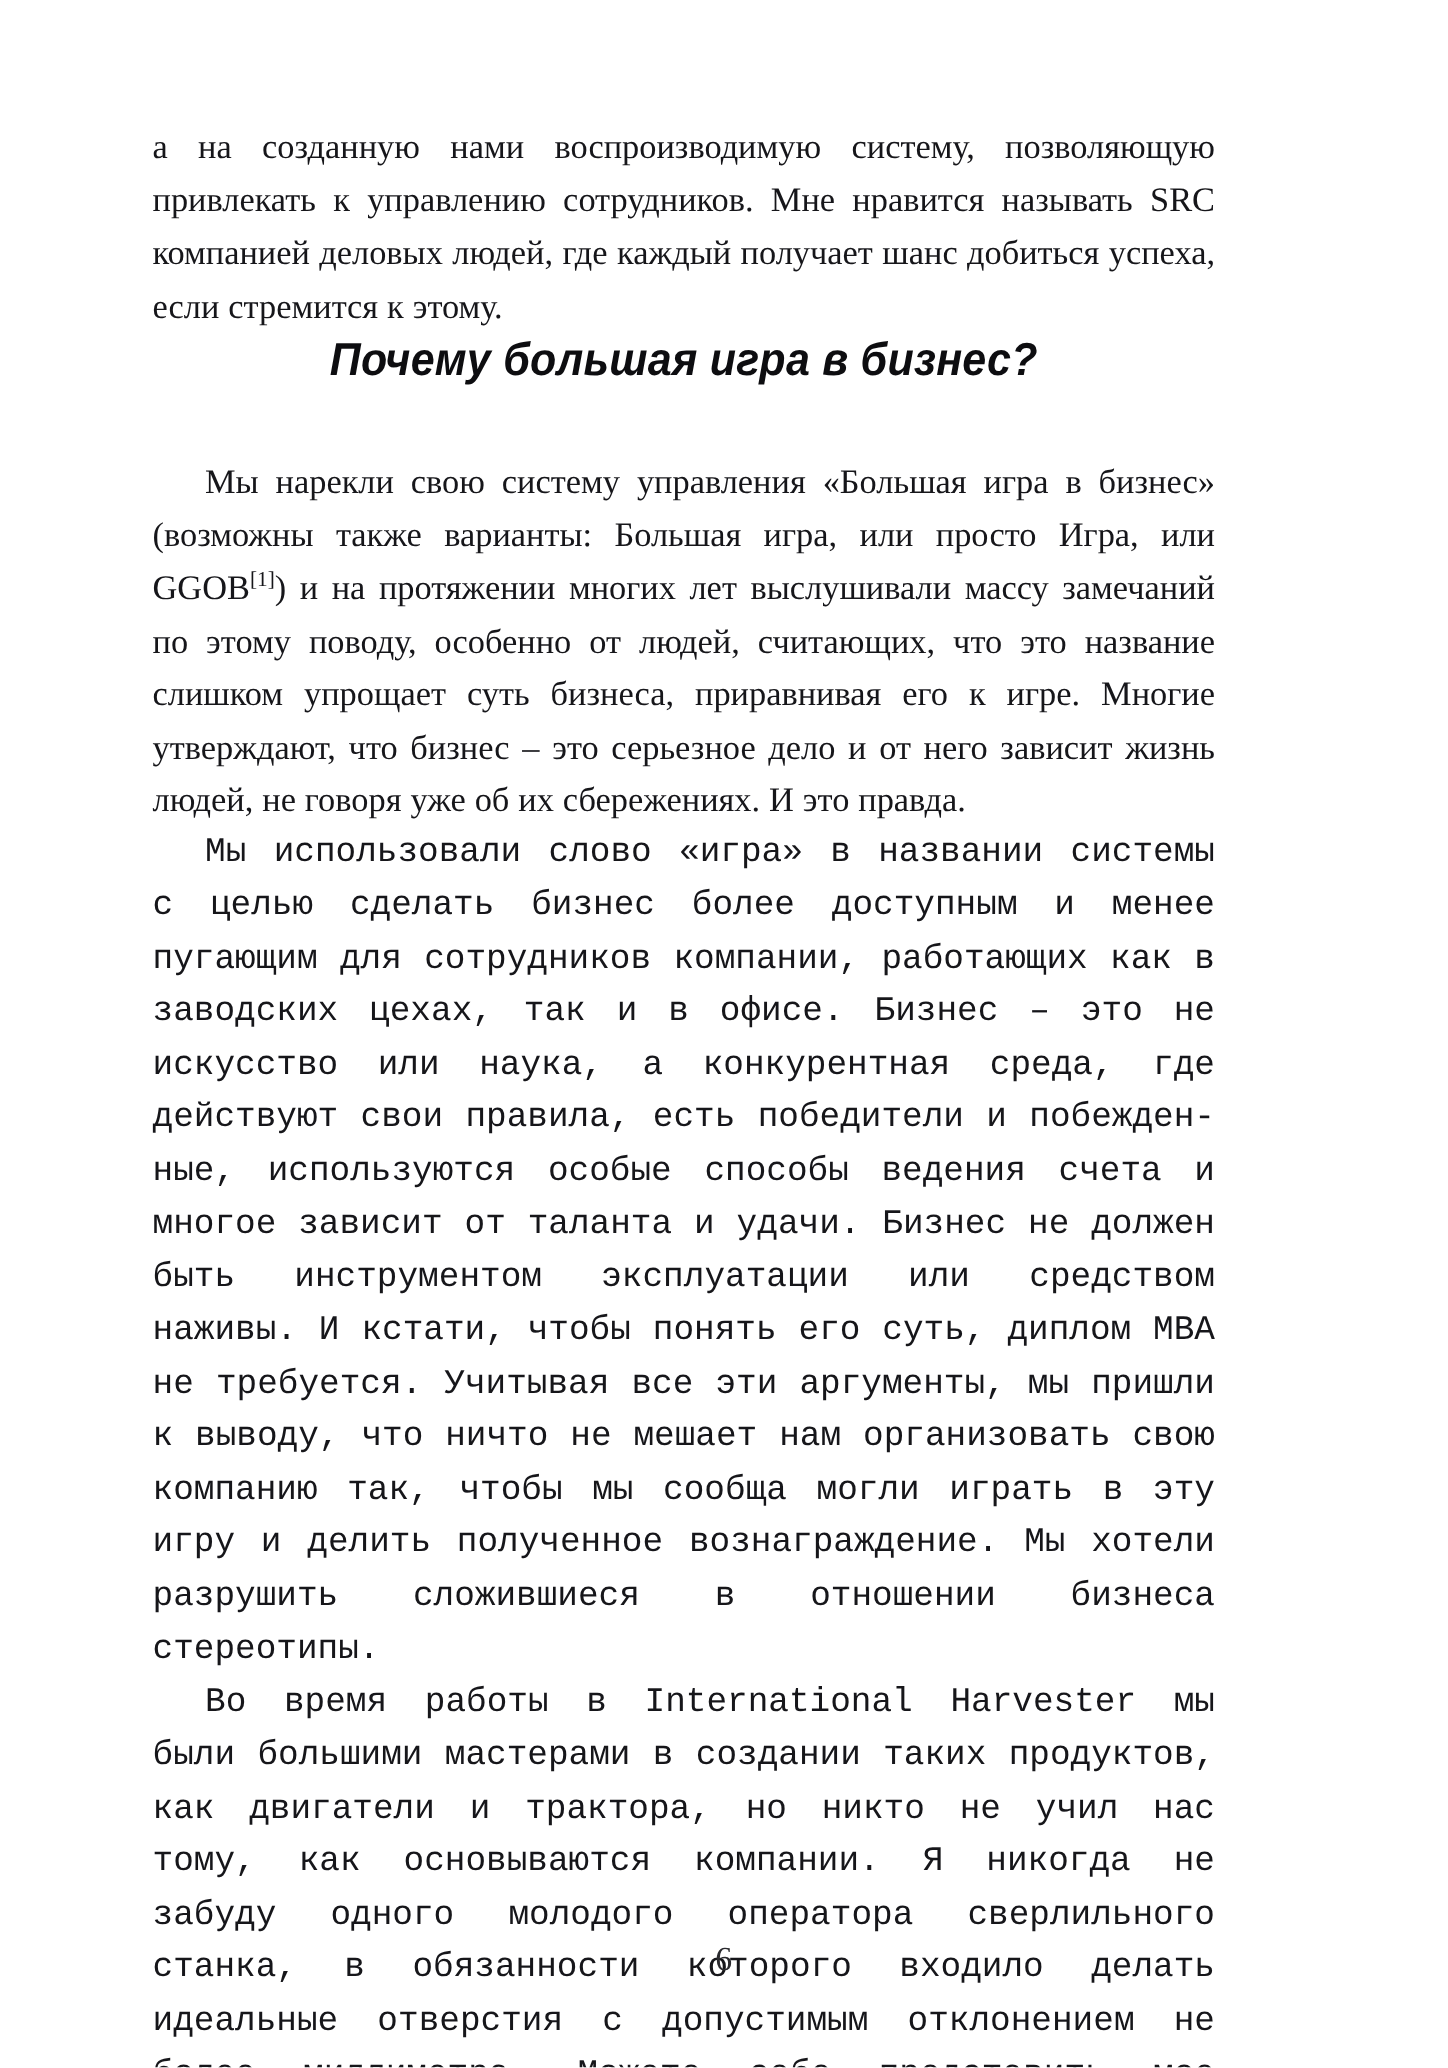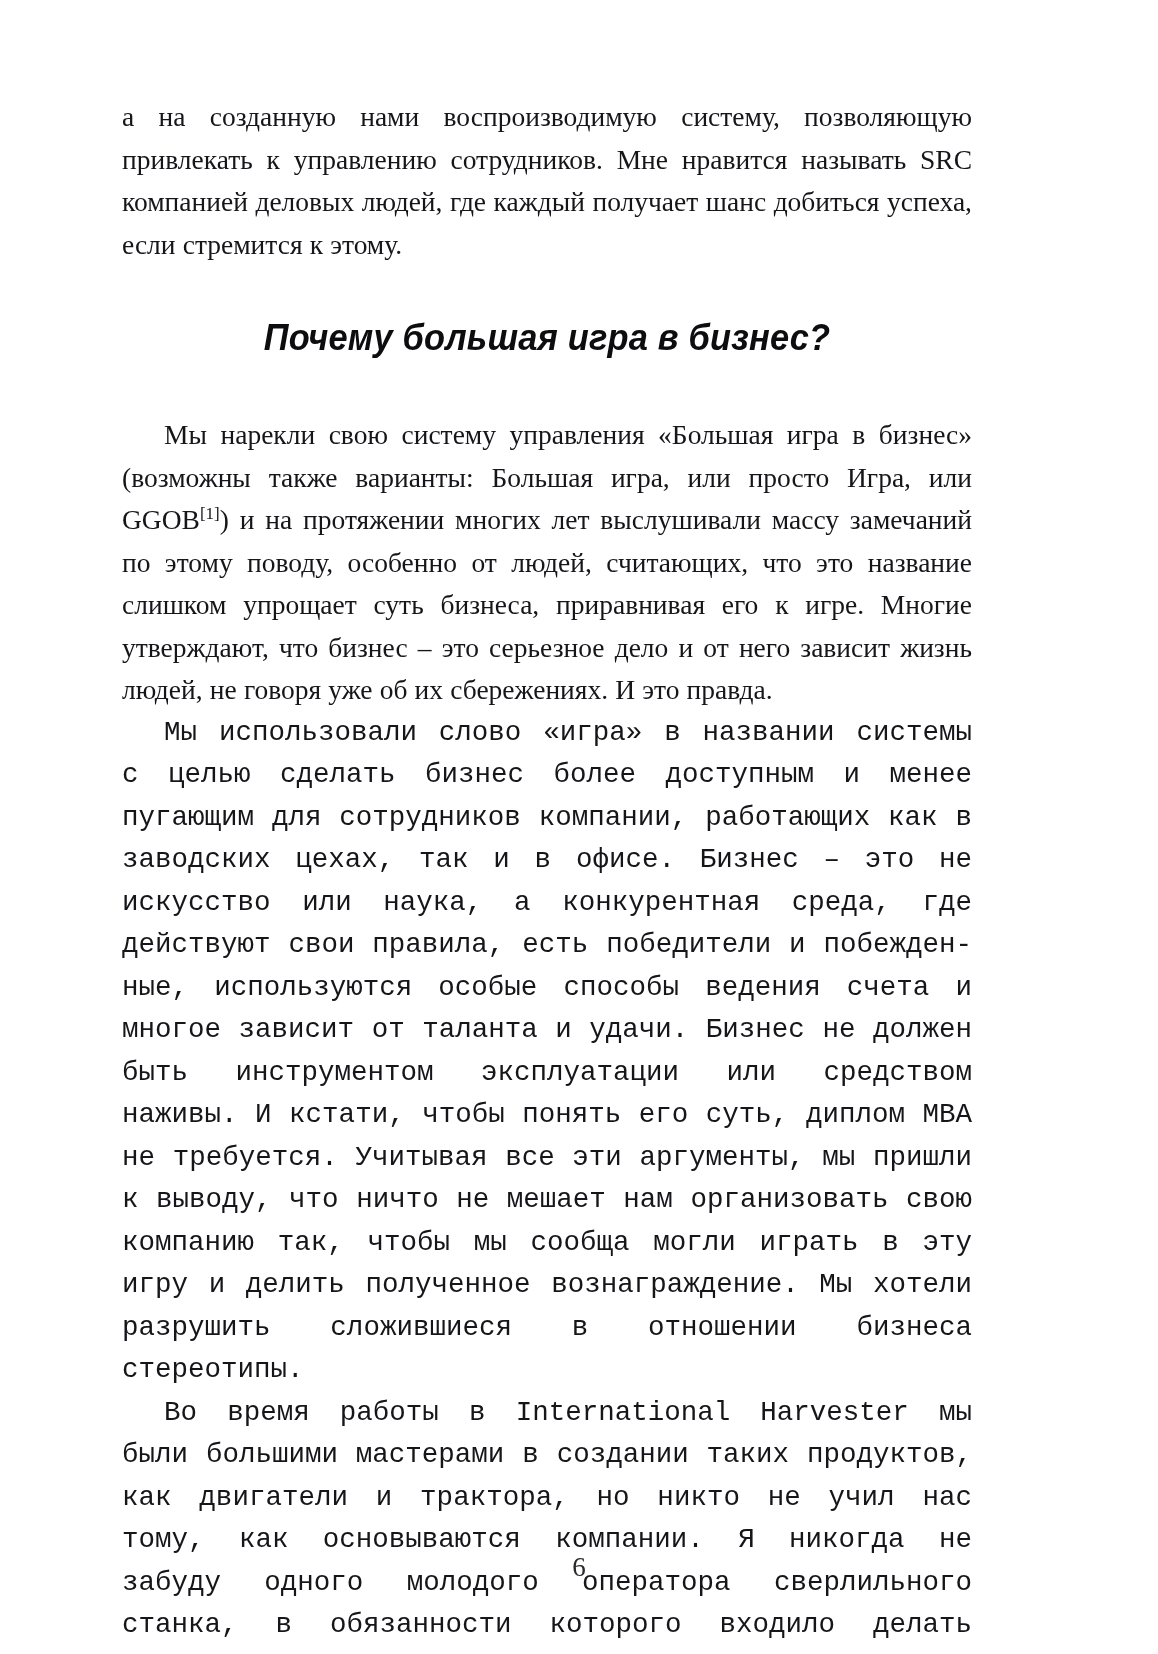--- a/index.html
+++ b/index.html
@@ -62,21 +62,20 @@
     color: #0d0d10;
     text-align: center;
     margin: 0;
     padding: 0;
     letter-spacing: 0.2px;
     transform: scaleX(0.93);
     transform-origin: center center;
   }
 
   .heading-wrap {
-    margin-top: 50px;
     margin-bottom: 54px;
   }
 
   .footnote-ref {
     font-size: 0.62em;
     vertical-align: super;
     line-height: 0;
   }
 
   .page-number {

